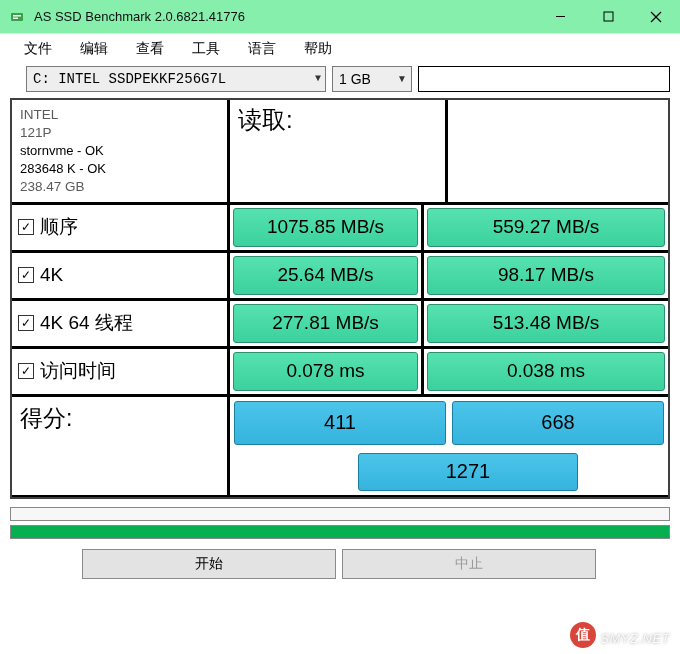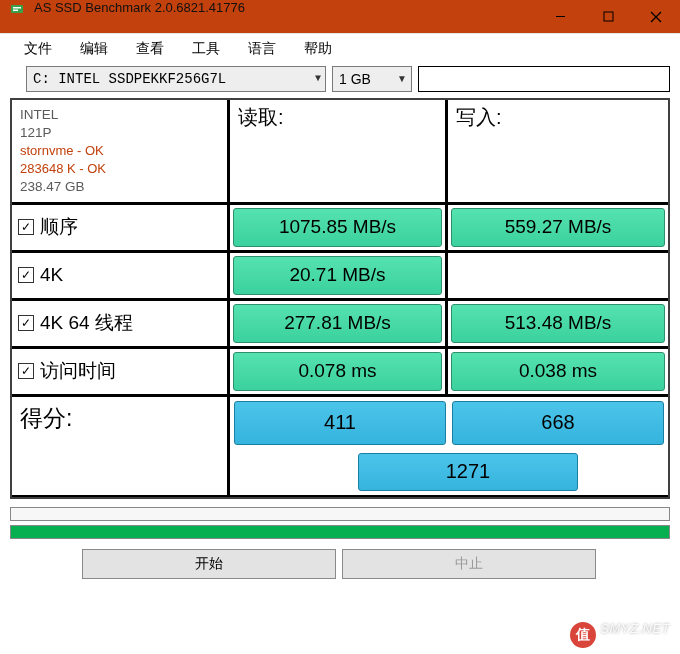--- a/index.html
+++ b/index.html
@@ -7,22 +7,22 @@
     font-family: "Microsoft YaHei", "SimSun", Arial, sans-serif;
     background: #fff;
     width: 680px;
     height: 654px;
     overflow: hidden;
     position: relative;
   }
   .titlebar {
     height: 34px;
     display: flex;
-    align-items: flex-start;
-    background: #c2410c;
+    align-items: center;
+    background: #86efac;
     border-bottom: 1px solid #e8e8e8;
     padding-left: 8px;
   }
   .titlebar .app-icon {
     width: 18px; height: 18px;
     margin-right: 8px;
     display: flex; align-items: center; justify-content: center;
   }
   .titlebar .title {
     font-size: 13px;
@@ -93,40 +93,40 @@
   .info-row {
     display: flex;
     border-bottom: 3px solid #000;
   }
   .info-cell {
     border-right: 3px solid #000;
     padding: 6px 8px;
     font-size: 14px;
   }
   .info-left { width: 218px; }
-  .info-mid  { width: 218px; font-size: 20px; padding-top: 4px; }
+  .info-mid  { width: 218px; font-size: 24px; padding-top: 4px; }
   .info-right{ flex: 1; font-size: 20px; padding-top: 4px; border-right: none; }
-  .greenline { color: #c2410c; font-size: 13px; line-height: 1.35; }
+  .greenline { color: #000000; font-size: 13px; line-height: 1.35; }
   .gray { color: #5a5a5a; font-size: 13.5px; line-height: 1.35; }
   .data-row {
     display: flex;
     height: 48px;
     border-bottom: 3px solid #000;
   }
   .data-row:last-of-type { border-bottom: 3px solid #000; }
   .label-cell {
     width: 218px;
     border-right: 3px solid #000;
     display: flex; align-items: center;
     padding-left: 6px;
     font-size: 19px;
     gap: 6px;
   }
   .val-cell {
-    width: 218px;
+    width: 194px;
     border-right: 3px solid #000;
     padding: 3px;
   }
   .val-cell.last { flex: 1; border-right: none; }
   .bar {
     width: 100%; height: 100%;
     background: linear-gradient(#55e2b0, #3bd19e);
     border: 1px solid #2c8f6d;
     border-radius: 3px;
     display: flex; align-items: center; justify-content: center;
@@ -183,21 +183,21 @@
   }
   .big-btn {
     width: 254px; height: 30px;
     border: 1px solid #8a8a8a;
     background: #e3e3e3;
     display: flex; align-items: center; justify-content: center;
     font-size: 14px;
   }
   .big-btn.disabled { color: #9a9a9a; }
   .watermark {
-    position: absolute; right: 10px; bottom: 18px;
+    position: absolute; right: 10px; bottom: 8px;
     color: rgba(255,255,255,0.85);
     font-size: 13px; font-style: italic; letter-spacing: 0.5px;
     text-shadow: 0 0 3px rgba(0,0,0,0.4);
   }
   .wm-badge {
     position: absolute; right: 84px; bottom: 6px;
     width: 26px; height: 26px; border-radius: 50%;
     background: #d9453a; color: #fff;
     display: flex; align-items: center; justify-content: center;
     font-size: 14px; font-weight: bold;
@@ -261,21 +261,20 @@
 
   <div class="info-row">
     <div class="info-cell info-left">
       <div class="gray">INTEL</div>
       <div class="gray">121P</div>
       <div class="greenline">stornvme - OK</div>
       <div class="greenline">283648 K - OK</div>
       <div class="gray">238.47 GB</div>
     </div>
     <div class="info-cell info-mid">读取:</div>
-    <div class="info-cell info-right">写入:</div>
   </div>
 
   <div class="data-row">
     <div class="label-cell">
       <span class="cb">✓</span>
       <span>顺序</span>
     </div>
     <div class="val-cell">
         <div class="bar">1075.85 MB/s</div>
       </div>
@@ -283,21 +282,24 @@
         <div class="bar">559.27 MB/s</div>
       </div>
   </div>
 
   <div class="data-row">
     <div class="label-cell">
       <span class="cb">✓</span>
       <span>4K</span>
     </div>
     <div class="val-cell">
-        <div class="bar">20.71 MB/s</div>
+        <div class="bar">25.64 MB/s</div>
+      </div>
+    <div class="val-cell last">
+        <div class="bar">98.17 MB/s</div>
       </div>
   </div>
 
   <div class="data-row">
     <div class="label-cell">
       <span class="cb">✓</span>
       <span>4K 64 线程</span>
     </div>
     <div class="val-cell">
         <div class="bar">277.81 MB/s</div>

